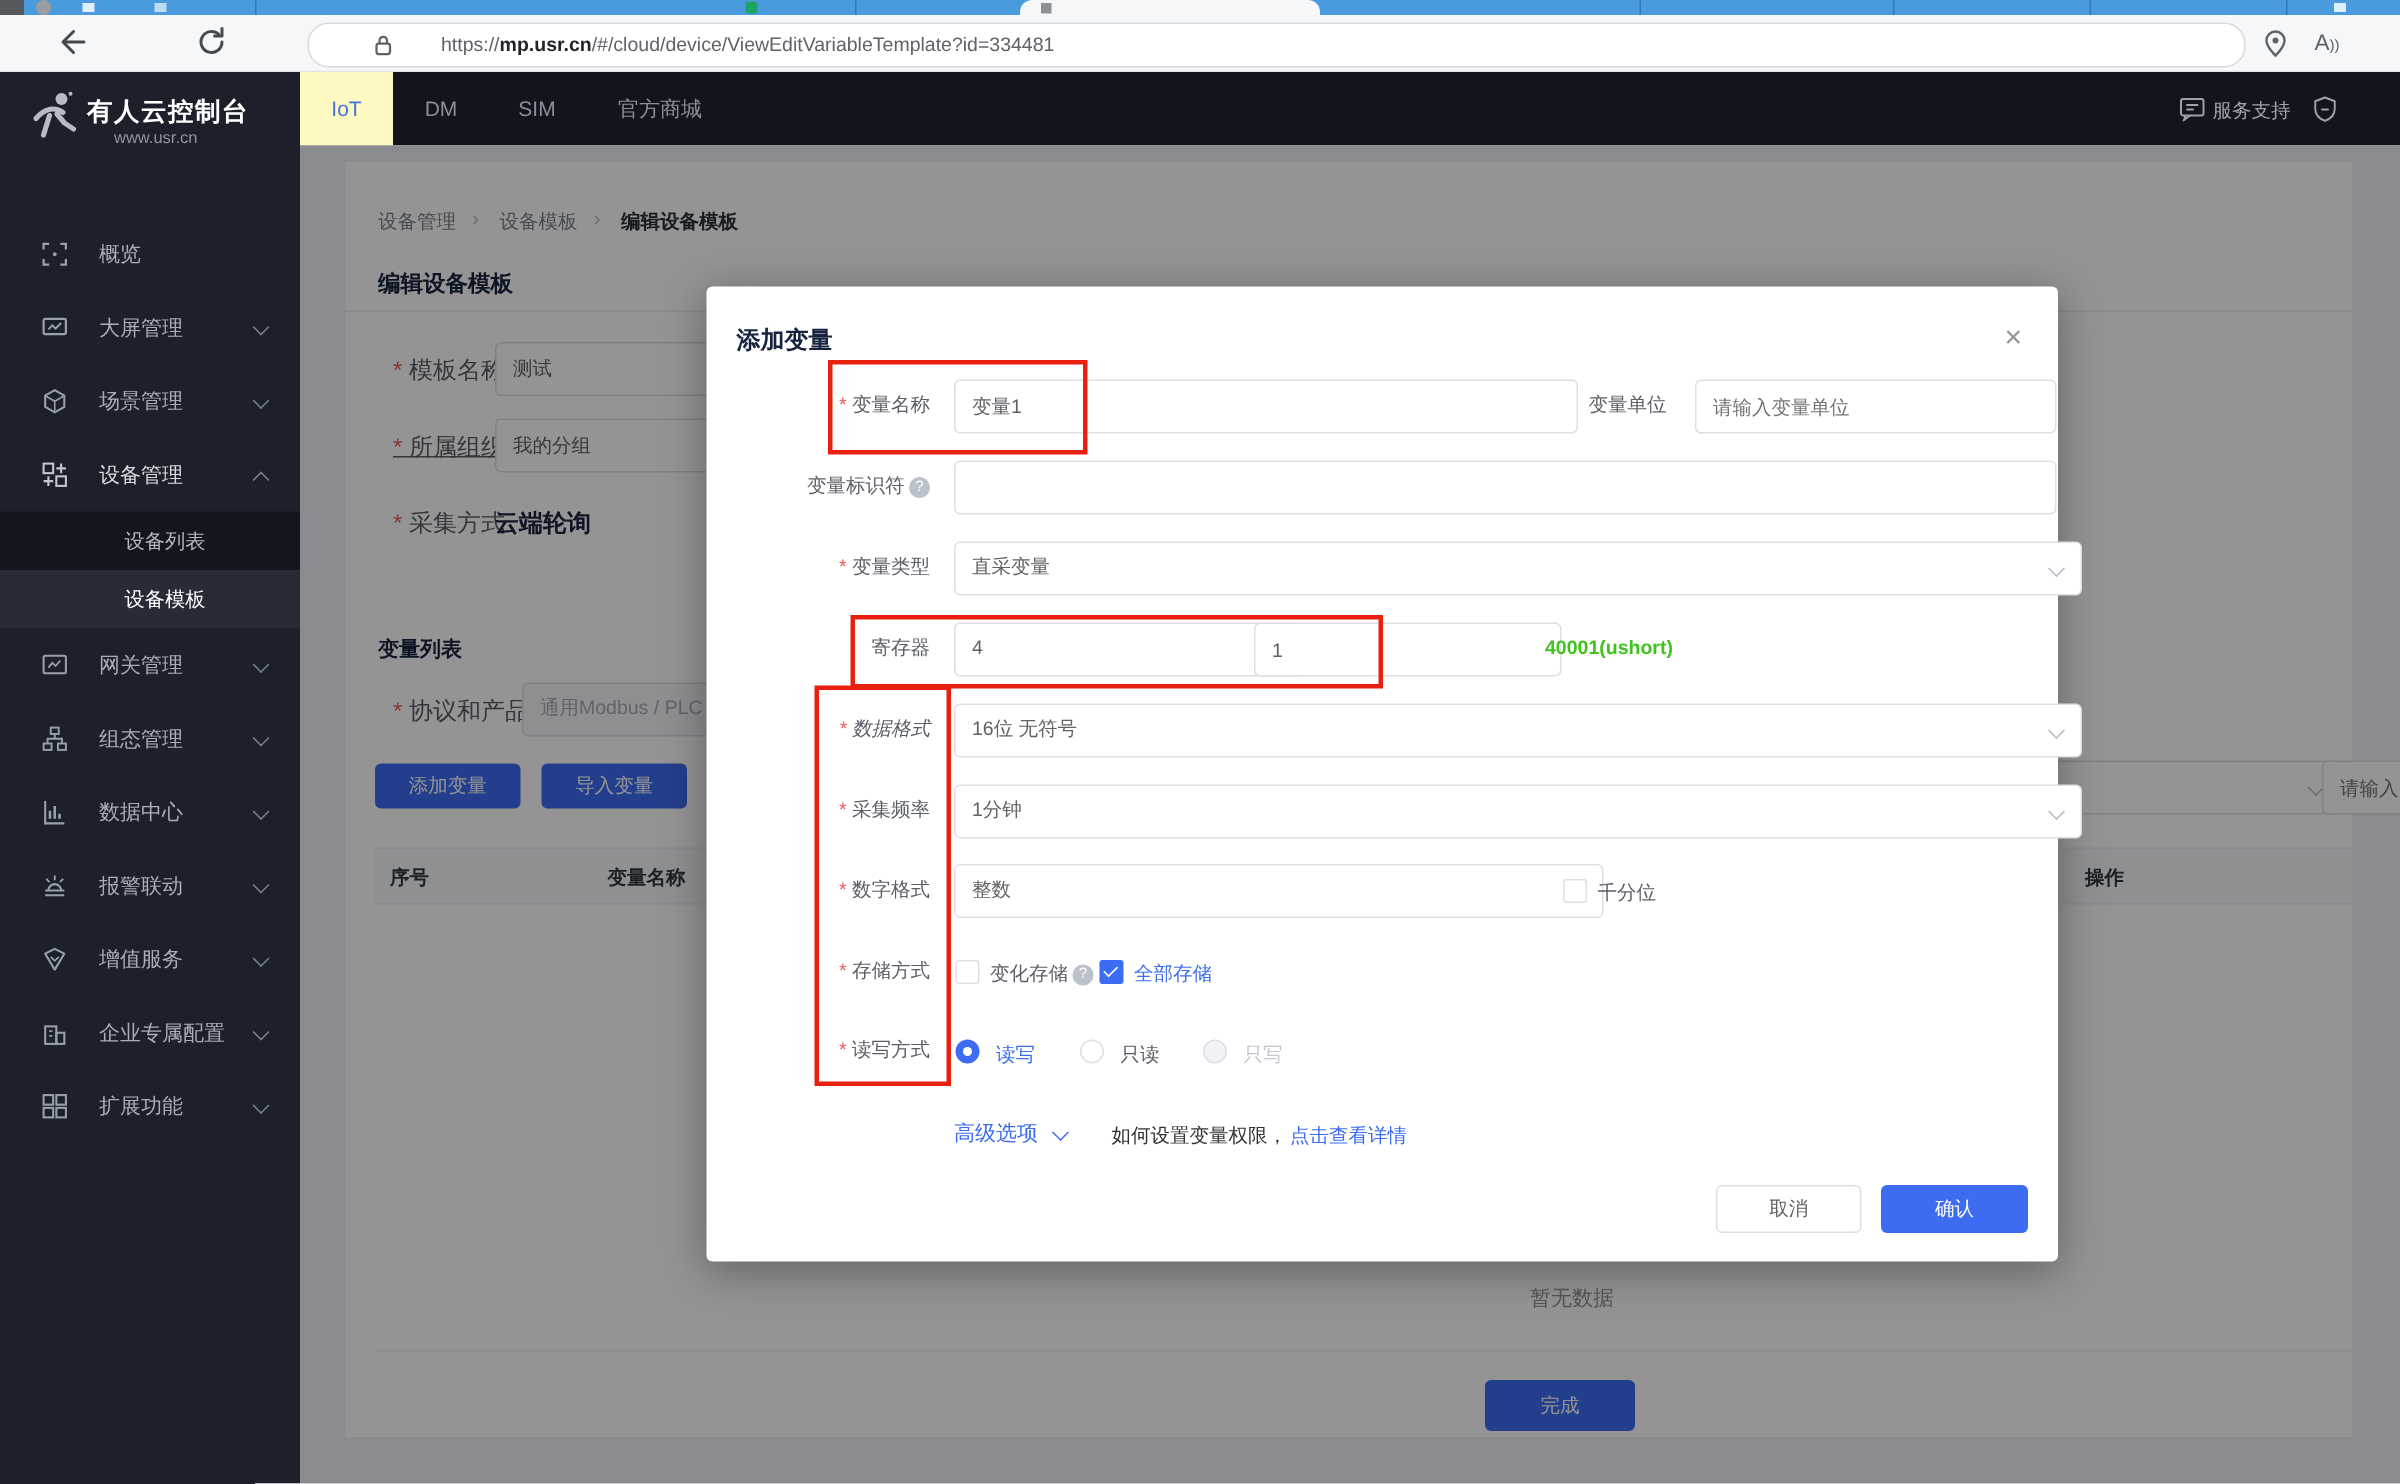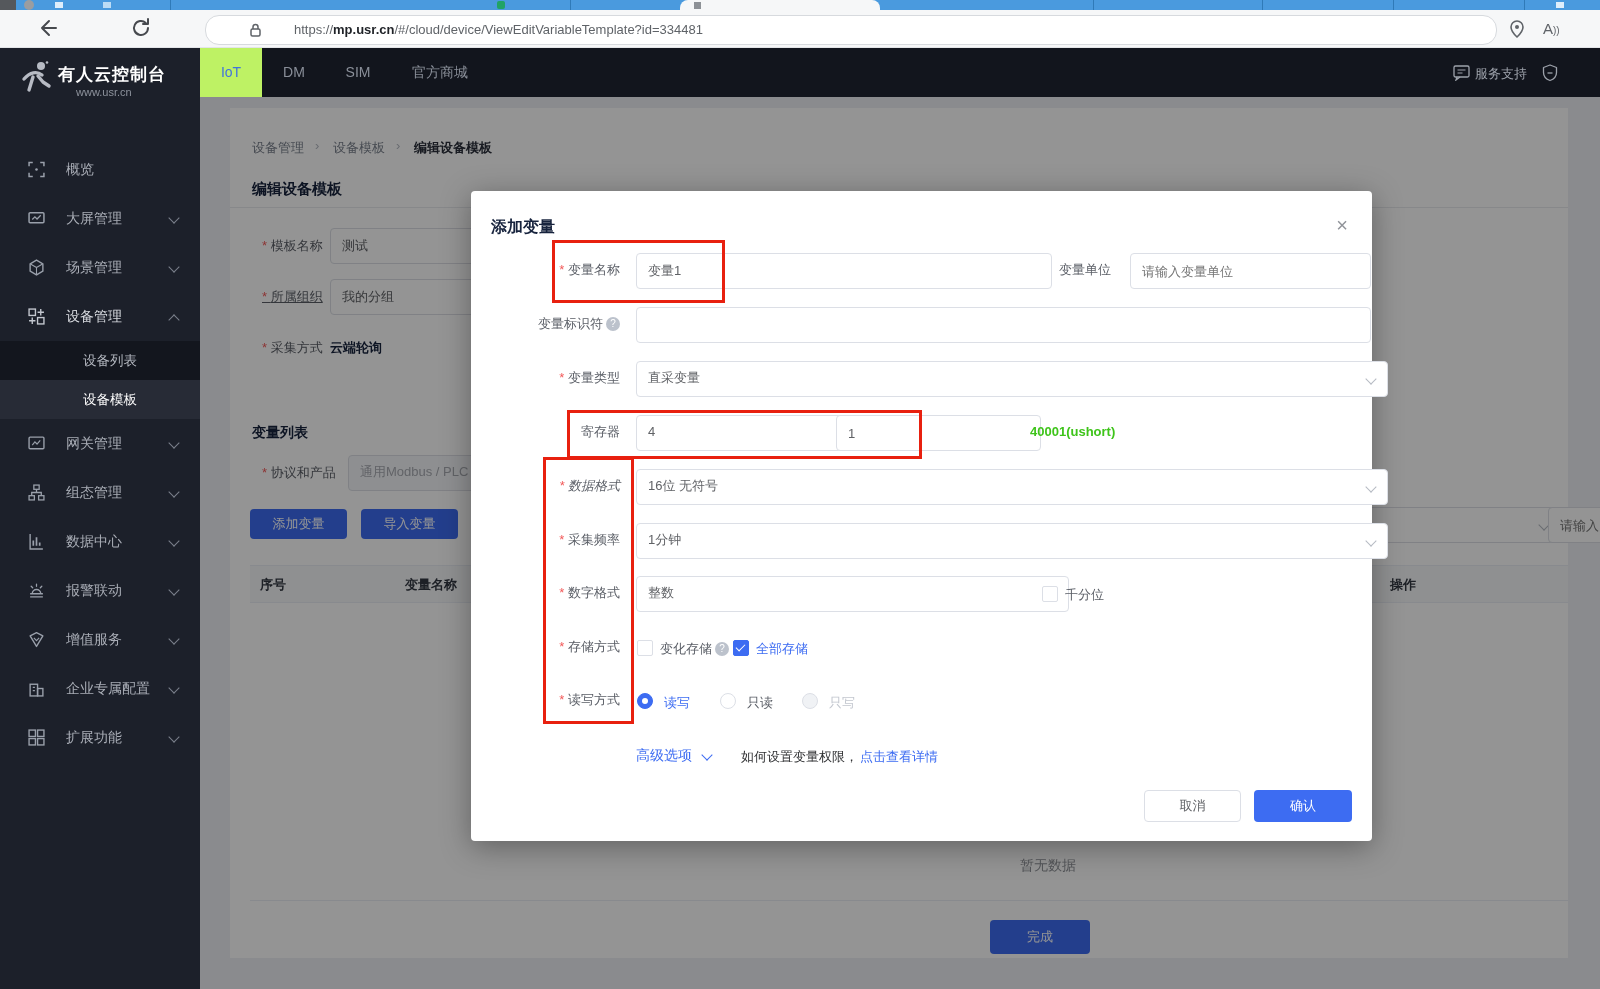--- a/index.html
+++ b/index.html
@@ -26,31 +26,31 @@
   .smi{position:absolute;left:0;width:200px;height:39px;}
   .smi .lb{position:absolute;left:83px;top:11px;font-size:13.5px;color:#b4b8c0;}
   .smi.on{background:#272b36;}
   .smi.on .lb{color:#ffffff;}
   .cv{position:absolute;width:7px;height:7px;border-right:1.4px solid #7b818c;border-bottom:1.4px solid #7b818c;}
   .cv.down{transform:rotate(45deg);}
   .cv.up{transform:rotate(-135deg);}
   
   .topbar{left:200px;top:48px;width:1400px;height:49px;background:#12151d;}
   .tab{position:absolute;top:0;height:49px;text-align:center;line-height:49px;font-size:14px;color:#8a8f99;cursor:pointer;}
-  .tab.on{background:#bef264;color:#4173dd;}
+  .tab.on{background:#fef9c3;color:#4173dd;}
   .support{position:absolute;right:73px;top:17px;font-size:13px;color:#9da2ab;}
   
   .content{left:200px;top:97px;width:1400px;height:892px;background:#eef0f4;}
   .card{position:absolute;left:30px;top:11px;width:1338px;height:850px;background:#ffffff;}
   .bc{position:absolute;top:31px;font-size:13px;color:#7a818d;}
   .bc.last{color:#2b303b;font-weight:600;}
   .bc-sep{position:absolute;top:30px;font-size:13px;color:#b3b8c0;}
   .pagetitle{position:absolute;left:22px;top:72px;font-size:15px;font-weight:700;color:#17233d;}
   .hdiv{position:absolute;left:0;top:99px;width:1338px;height:1px;background:#e8eaee;}
-  .flbl{position:absolute;font-size:13px;color:#5a5e66;}
+  .flbl{position:absolute;font-size:16px;color:#5a5e66;}
   .req::before{content:"* ";color:#f25a5a;}
   .inp{border:1px solid #dcdfe6;border-radius:4px;height:34px;padding:0 11px;font-size:13px;
     color:#606266;outline:none;background:#fff;font-family:inherit;}
   .seldiv{border:1px solid #dcdfe6;border-radius:4px;height:34px;line-height:32px;padding:0 28px 0 11px;
     font-size:13px;color:#606266;background:#fff;overflow:hidden;white-space:nowrap;}
   .schev{position:absolute;right:12px;top:13px;width:7px;height:7px;border-right:1.4px solid #b6bac3;border-bottom:1.4px solid #b6bac3;transform:rotate(45deg);}
   .btn-blue{background:#3d6cf2;color:#fff;border:none;border-radius:4px;font-size:13px;text-align:center;cursor:pointer;font-family:inherit;}
   .btn-plain{background:#fff;color:#606266;border:1px solid #dcdfe6;border-radius:4px;font-size:13px;text-align:center;cursor:pointer;font-family:inherit;}
   .th{position:absolute;font-size:13px;font-weight:700;color:#333842;}
   

